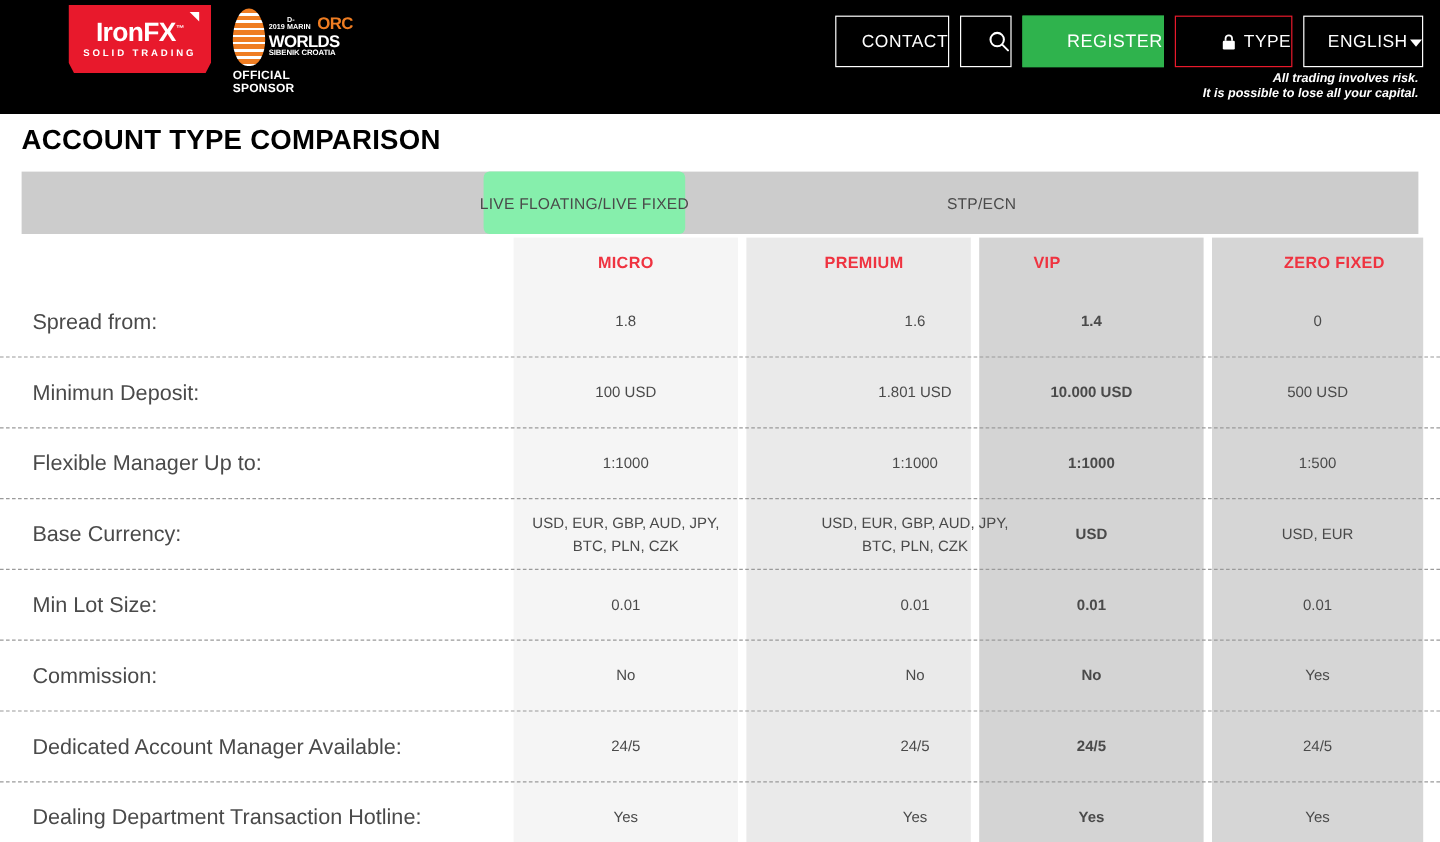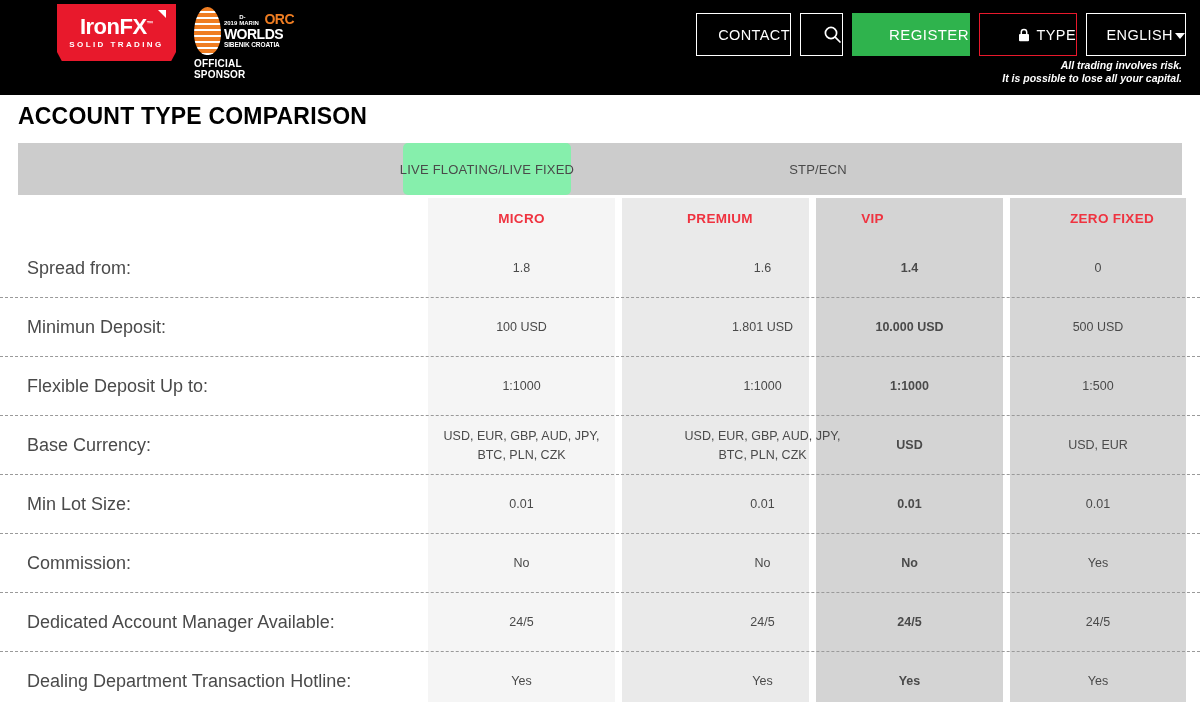--- a/index.html
+++ b/index.html
@@ -410,21 +410,21 @@
 
     <div class="row">
       <div class="row-label">Minimun Deposit:</div>
       <div class="cell c-0">100 USD</div>
       <div class="cell c-1">1.801 USD</div>
       <div class="cell c-2">10.000 USD</div>
       <div class="cell c-3">500 USD</div>
     </div>
 
     <div class="row">
-      <div class="row-label">Flexible Deposit Up to:</div>
+      <div class="row-label">Flexible Manager Up to:</div>
       <div class="cell c-0">1:1000</div>
       <div class="cell c-1">1:1000</div>
       <div class="cell c-2">1:1000</div>
       <div class="cell c-3">1:500</div>
     </div>
 
     <div class="row">
       <div class="row-label">Base Currency:</div>
       <div class="cell c-0">USD, EUR, GBP, AUD, JPY,
 BTC, PLN, CZK</div>

